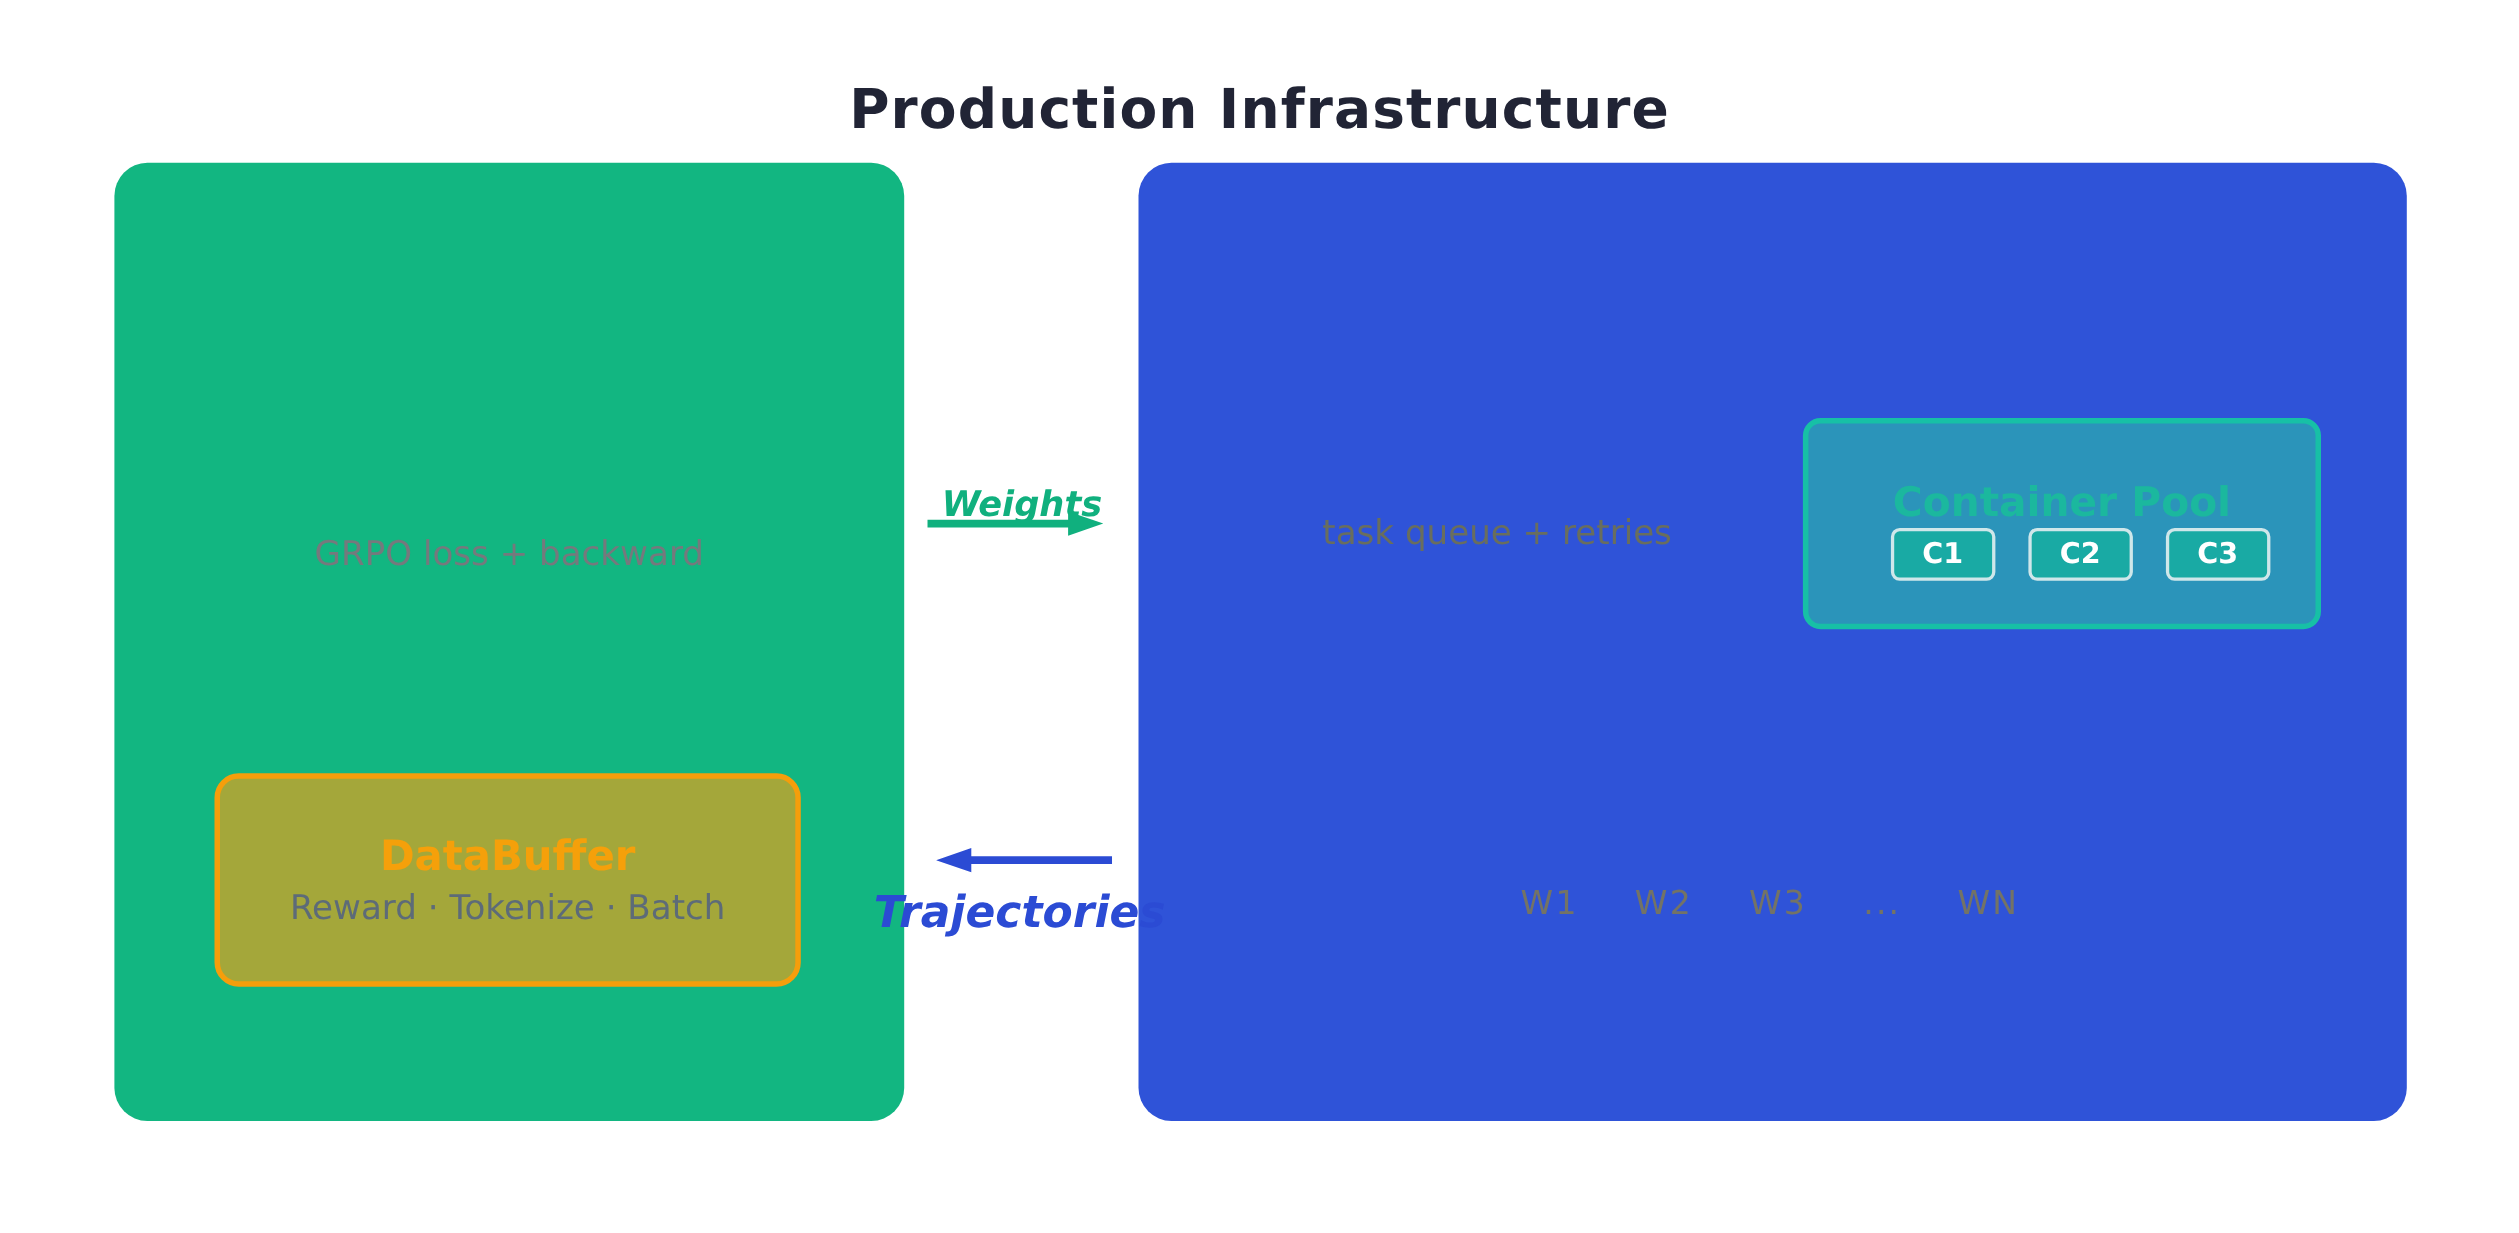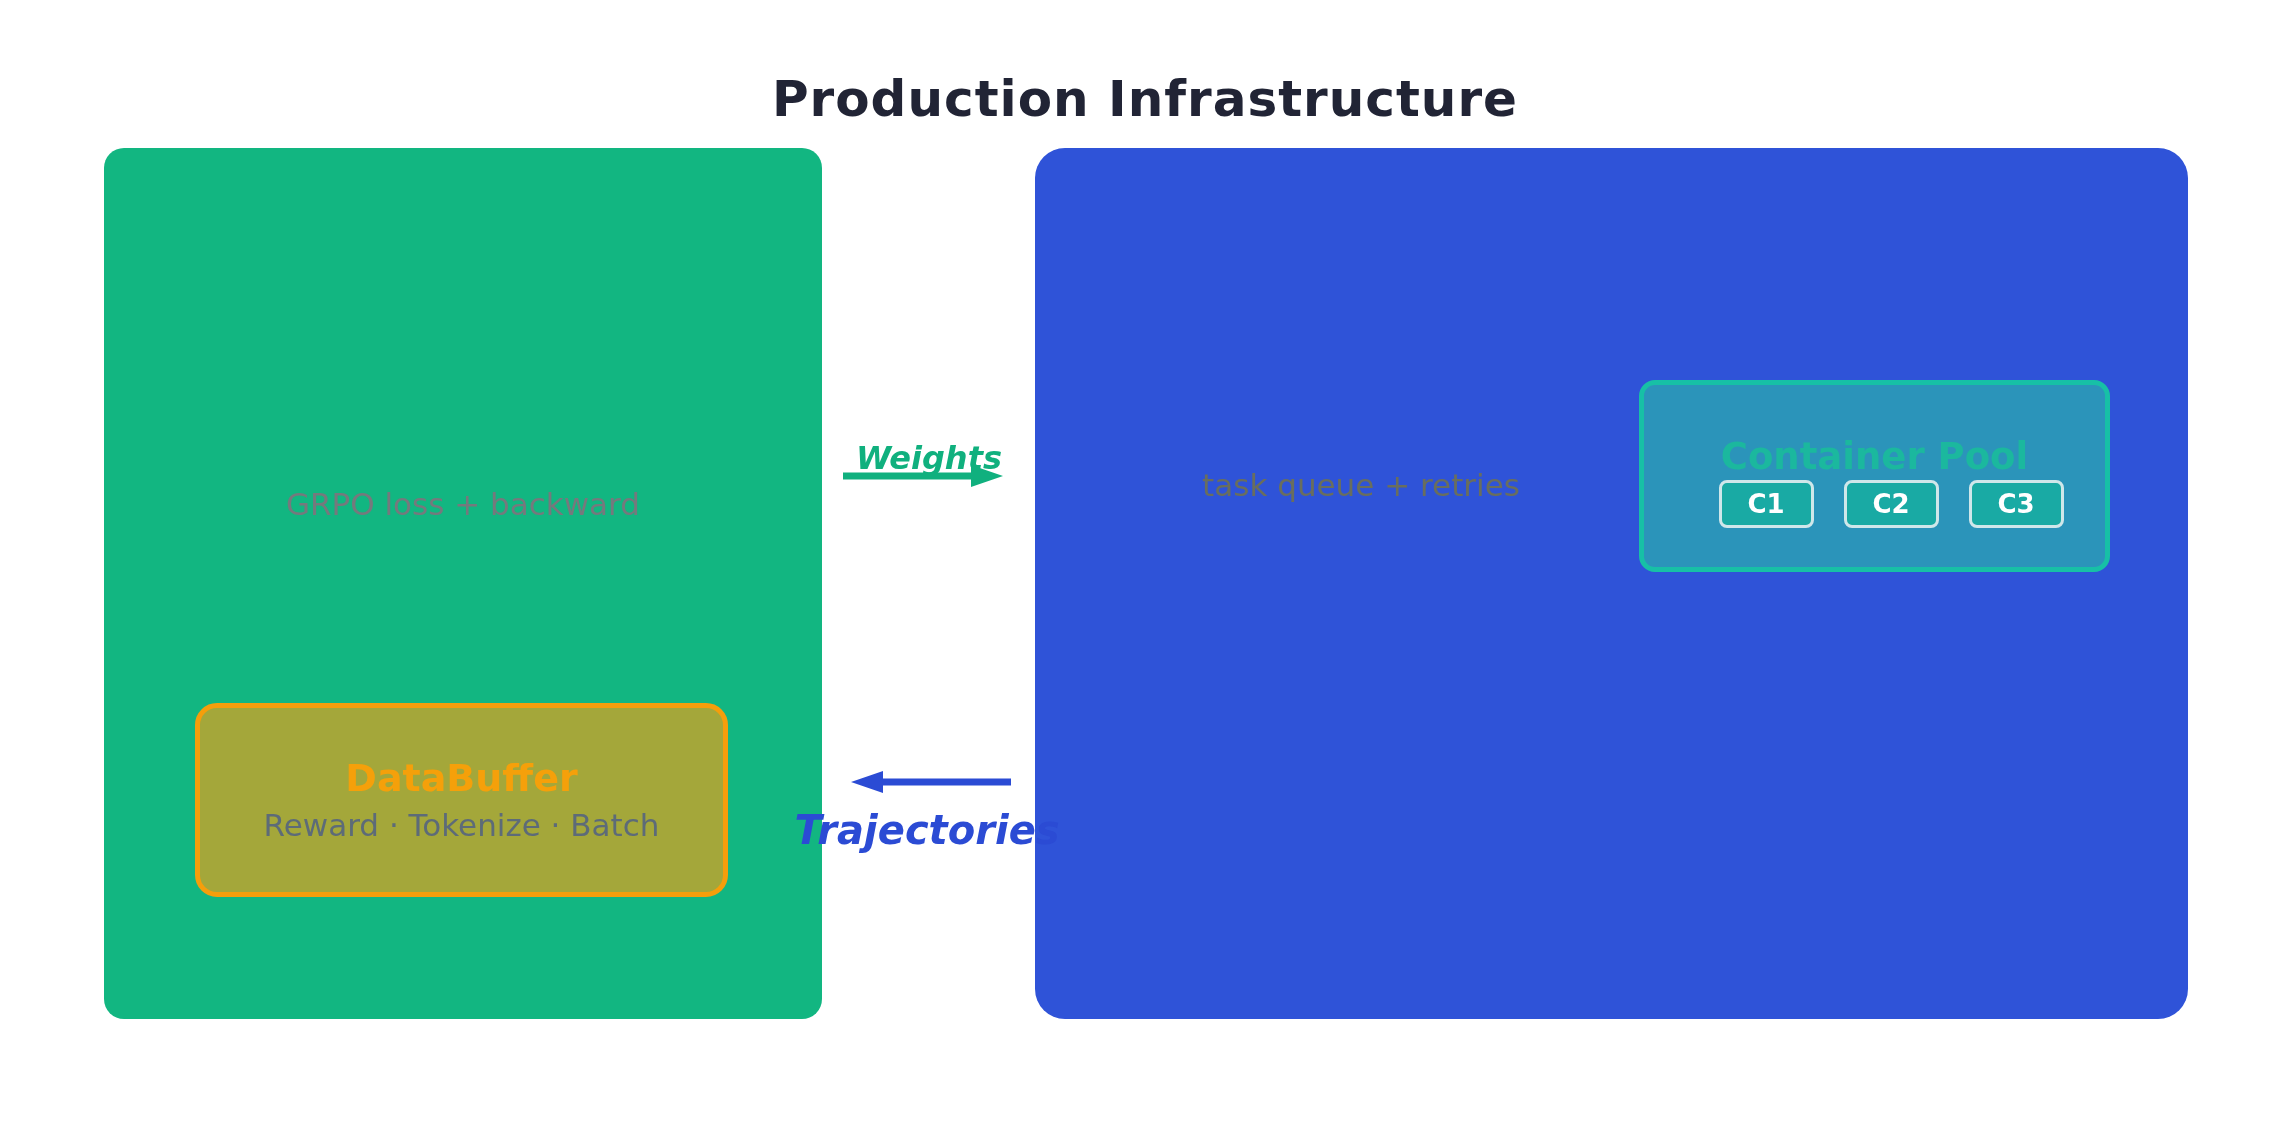--- a/index.html
+++ b/index.html
@@ -13,21 +13,21 @@
   }
   *{box-sizing:border-box;}
   html,body{margin:0;padding:0;}
   body{background:var(--background);font-family:"DejaVu Sans","Liberation Sans",sans-serif;}
   .canvas{position:relative;width:2290px;height:1121px;background:var(--background);overflow:hidden;}
 
   .page-title{position:absolute;left:0;top:54px;width:100%;text-align:center;
     font-size:50px;font-weight:bold;line-height:1;color:var(--title-text);letter-spacing:1px;margin-top:20px;}
 
   .trainer-box{position:absolute;left:104px;top:148px;width:718px;height:871px;
-    background:var(--trainer-box);border-radius:20px;}
+    background:var(--trainer-box);border-radius:30px;}
   .trainer-label{position:absolute;left:0;top:341px;width:100%;text-align:center;
     font-size:31px;line-height:1;color:var(--trainer-label-text);}
 
   .buffer-box{position:absolute;left:91px;top:555px;width:533px;height:194px;
     background:var(--buffer-fill);border:5px solid var(--buffer-border);border-radius:22px;
     display:flex;flex-direction:column;align-items:center;justify-content:center;gap:13px;}
   .buffer-title{font-size:38px;font-weight:bold;line-height:1;color:var(--buffer-title-text);}
   .buffer-subtitle{font-size:31px;line-height:1;color:var(--buffer-subtitle-text);}
 
   .executor-box{position:absolute;left:1035px;top:148px;width:1153px;height:871px;
@@ -74,20 +74,21 @@
   <div class="executor-box">
     <div class="executor-label">task queue + retries</div>
     <div class="pool-box">
       <div class="pool-title">Container Pool</div>
       <div class="pool-row">
         <div class="container-chip">C1</div>
         <div class="container-chip">C2</div>
         <div class="container-chip">C3</div>
       </div>
     </div>
+    <div class="workers-label">W1  W2  W3  ...  WN</div>
   </div>
 
   <div class="flow-label weights-label">Weights</div>
   <svg class="weights-arrow" width="160" height="26" viewBox="0 0 160 26">
     <path d="M0,9.5 H128 V2 L160,13 L128,24 V16.5 H0 Z"></path>
   </svg>
 
   <svg class="trajectories-arrow" width="160" height="26" viewBox="0 0 160 26">
     <path d="M160,9.5 H32 V2 L0,13 L32,24 V16.5 H160 Z"></path>
   </svg>

